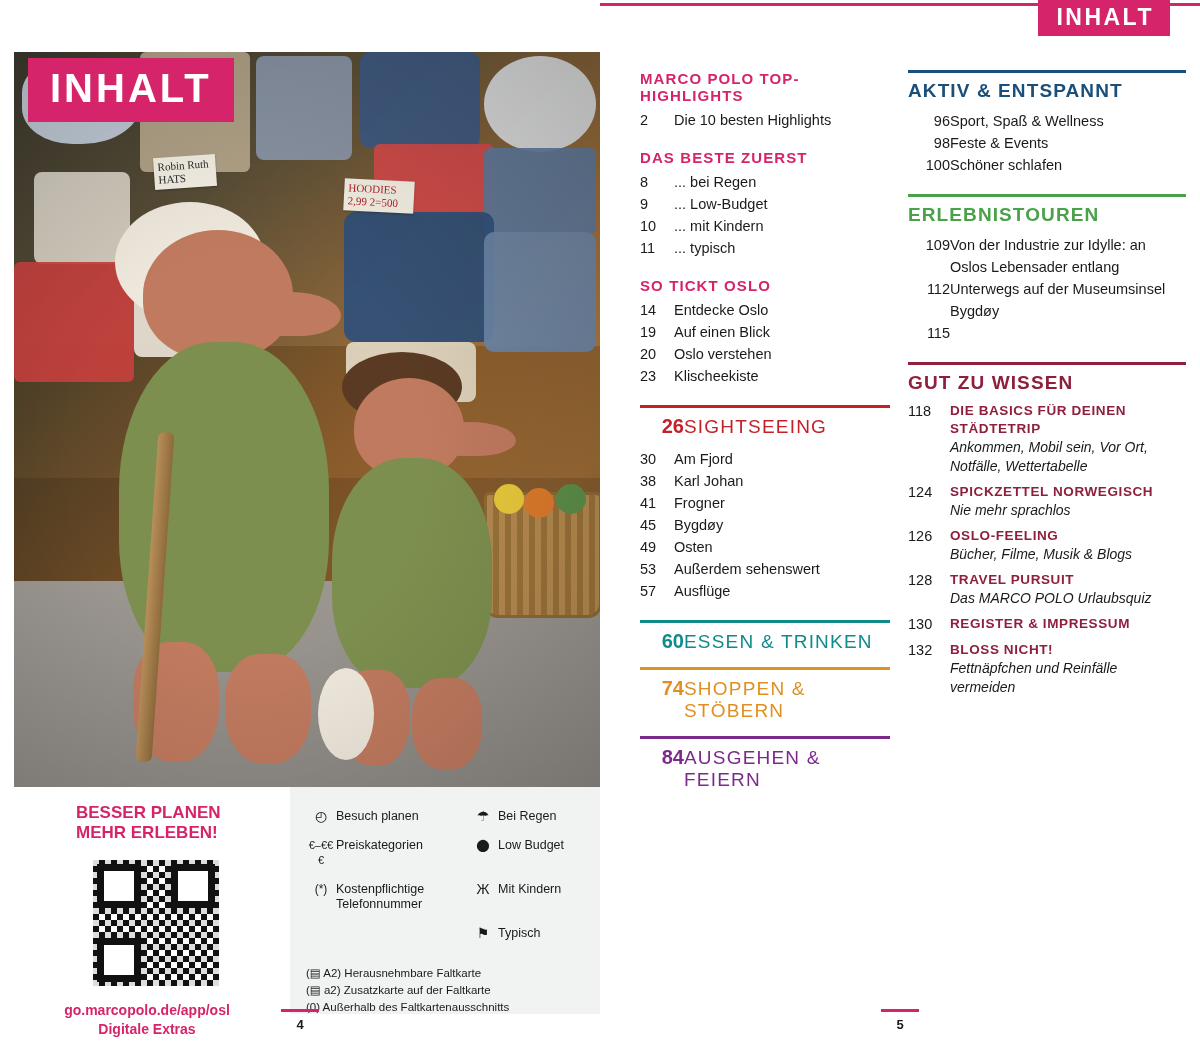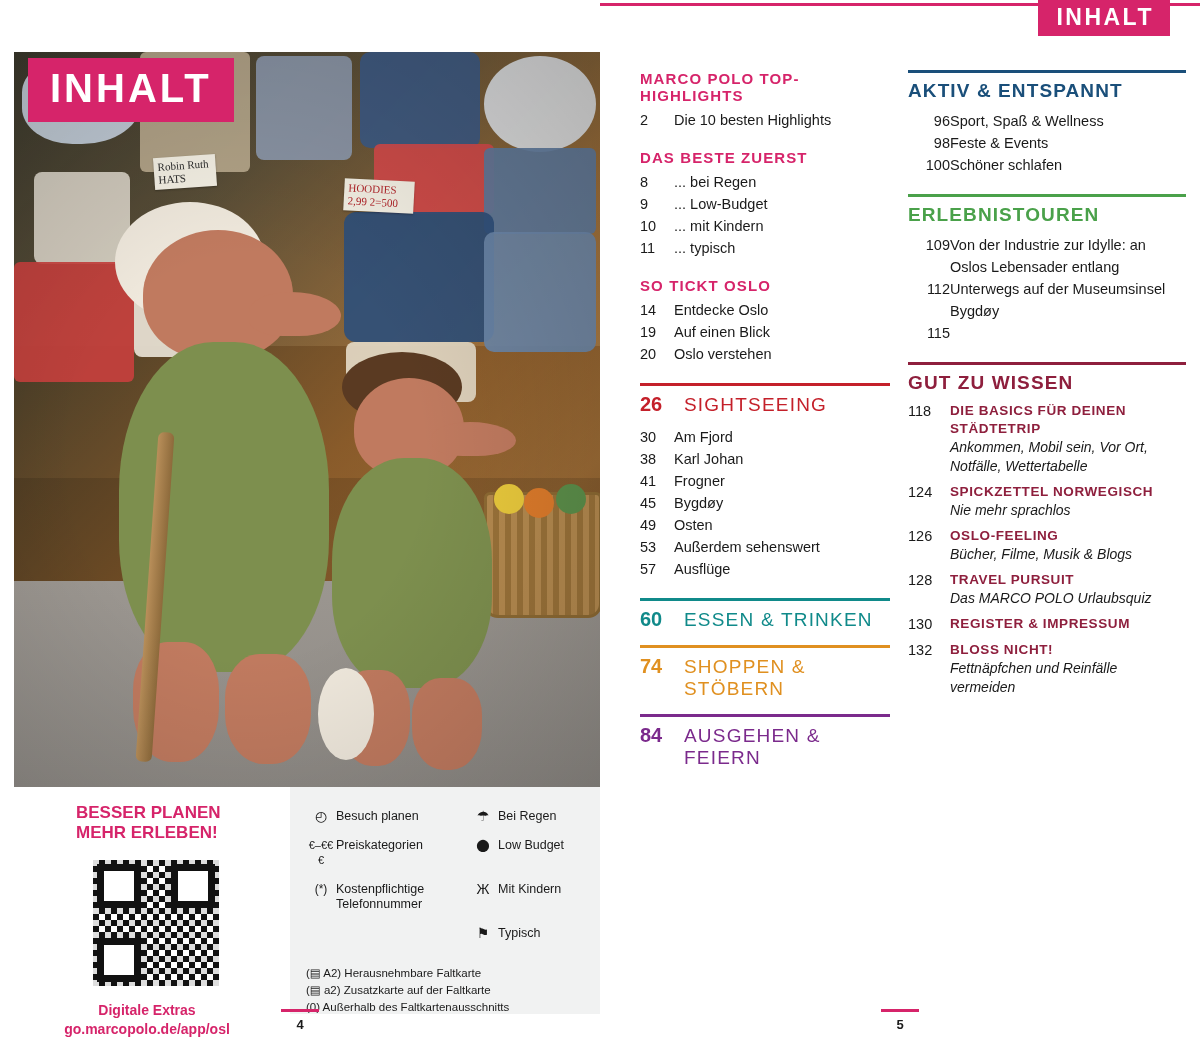--- a/index.html
+++ b/index.html
@@ -204,21 +204,21 @@
   .toc-txt { flex: 1 1 auto; }
   .big-sec {
     border-top: 3px solid #ccc;
     padding-top: 7px;
     margin-top: 14px;
     margin-bottom: 10px;
     display:flex;
     align-items:baseline;
   }
   .big-sec .num {
-    font-weight:bold; font-size:20px; width:44px; flex:0 0 44px;
+    font-weight:bold; font-size:20px; width:44px; flex:0 0 44px;text-align:right;
   }
   .big-sec .title {
     font-weight:normal; font-size:19px; letter-spacing:1.2px;
   }
   .rule-red    { border-top-color:#c4202a; }
   .rule-teal   { border-top-color:#108a8a; }
   .rule-orange { border-top-color:#e09020; }
   .rule-purple { border-top-color:#7b2a8c; }
   .grp-head {
     border-top: 3px solid #1a4f7a;
@@ -306,22 +306,22 @@
 <div class="legend-wrap">
   <div class="legend-left">
     <div class="besser">
       <div>BESSER PLANEN</div>
       <div>MEHR ERLEBEN!</div>
     </div>
     <div class="qr">
         <div class="qr-b"></div>
       </div>
     <div class="digital">
+      <div>go.marcopolo.de/app/osl</div>
       <div>Digitale Extras</div>
-      <div>go.marcopolo.de/app/osl</div>
     </div>
   </div>
 
   <div class="legend-right">
     <div class="legend-rows">
       <div class="lrow">
         <div class="lcell c1">
           <div class="licon">◴</div>
           <div class="ltext">Besuch planen</div>
         </div>
@@ -408,20 +408,24 @@
         <div class="toc-txt">Entdecke Oslo</div>
       </div>
       <div class="toc-row">
         <div class="toc-num">19</div>
         <div class="toc-txt">Auf einen Blick</div>
       </div>
       <div class="toc-row">
         <div class="toc-num">20</div>
         <div class="toc-txt">Oslo verstehen</div>
       </div>
+      <div class="toc-row">
+        <div class="toc-num">23</div>
+        <div class="toc-txt">Klischeekiste</div>
+      </div>
     </div>
   </div>
 
   <div class="big-sec rule-red">
     <div class="num red">26</div>
     <div class="title red">SIGHTSEEING</div>
   </div>
   <div class="toc-list">
     <div class="toc-row">
       <div class="toc-num">30</div>

